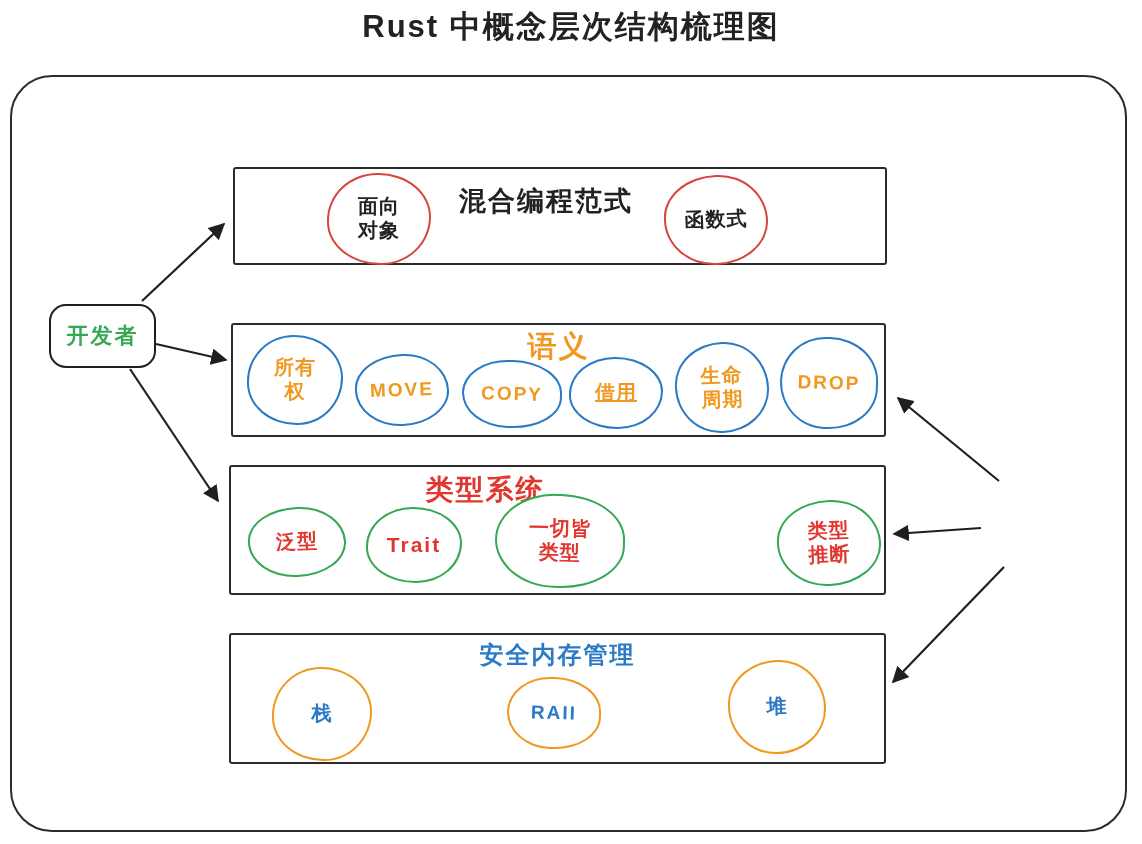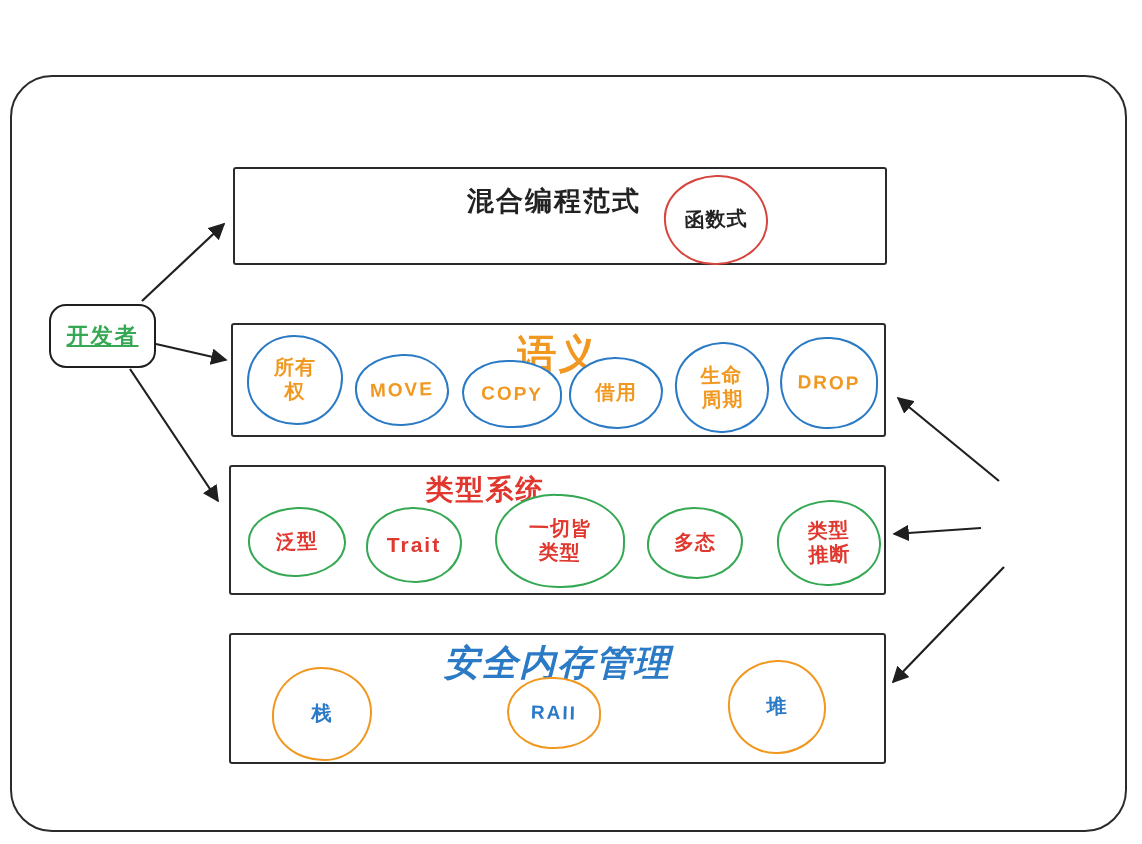--- a/index.html
+++ b/index.html
@@ -37,40 +37,41 @@
   .stroke-orange{border:2.2px solid #f0981f;}
   .text-ink{color:#222;}
   .text-orange{color:#f0981f;}
   .text-red{color:#e0382f;}
   .text-blue{color:#2a7ac5;}
   .actor{
     position:absolute;display:flex;align-items:center;justify-content:center;
     border:2.5px solid #1f1f1f;background:#fff;
     font-size:22px;font-weight:bold;color:#35a853;letter-spacing:2px;
   }
-  .actor-dev{left:49px;top:304px;width:103px;height:60px;border-radius:17px;text-decoration:underline;}
+  .actor-dev{left:49px;top:304px;width:103px;height:60px;border-radius:17px;}
   .actor-comp{left:983px;top:486px;width:115px;height:81px;border-radius:21px;}
   .watermark{
     position:absolute;right:26px;top:799px;font-size:18px;color:#c5c5c5;letter-spacing:1px;
   }
   .layer-paradigm{left:233px;top:167px;width:650px;height:94px;}
   .layer-semantics{left:231px;top:323px;width:651px;height:110px;}
   .layer-types{left:229px;top:465px;width:653px;height:126px;}
   .layer-memory{left:229px;top:633px;width:653px;height:127px;}
-  .title-paradigm{top:14px;font-size:27px;color:#222;left:calc(50% - 14px);transform:translateX(-50%);margin-left:8px;}
-  .title-semantics{top:2px;font-size:39px;color:#f0981f;}
+  .title-paradigm{top:14px;font-size:27px;color:#222;left:calc(50% - 14px);transform:translateX(-50%);}
+  .title-semantics{top:2px;font-size:29px;color:#f0981f;}
   .title-types{top:4px;font-size:28px;color:#e0382f;left:calc(50% - 72px);transform:translateX(-50%);}
-  .title-memory{top:4px;font-size:36px;color:#2a7ac5;font-style:italic;}
+  .title-memory{top:4px;font-size:24px;color:#2a7ac5;}
   .latin{font-size:19px;letter-spacing:2px;}
 </style>
 </head>
 <body>
 
 <div class="canvas">
 
+  <h1 class="main-title">Rust 中概念层次结构梳理图</h1>
 
   <div class="outer"></div>
 
   <svg class="arrows" viewBox="0 0 1142 844">
     <defs>
       <marker id="ah" viewBox="0 0 10 10" refX="9" refY="5" markerWidth="7.5" markerHeight="7.5" orient="auto-start-reverse">
         <path d="M0,0 L10,5 L0,10 z" fill="#1f1f1f"></path>
       </marker>
     </defs>
     <line x1="142" y1="301" x2="224" y2="224" stroke="#1f1f1f" stroke-width="2.2" marker-end="url(#ah)"></line>
@@ -81,42 +82,43 @@
     <line x1="1004" y1="567" x2="893" y2="682" stroke="#1f1f1f" stroke-width="2.2" marker-end="url(#ah)"></line>
   </svg>
 
   <div class="actor actor-dev">
     <span>开发者</span>
   </div>
 
 
   <section class="layer layer-paradigm">
     <h2 class="layer-title title-paradigm">混合编程范式</h2>
+    <div class="node w1 stroke-red text-ink" style="left:92px;top:4px;width:100px;height:88px;">面向
+对象</div>
     <div class="node w2 stroke-red text-ink" style="left:429px;top:6px;width:100px;height:86px;">函数式</div>
   </section>
 
   <section class="layer layer-semantics">
     <h2 class="layer-title title-semantics lt-center">语义</h2>
     <div class="node w1 stroke-blue text-orange" style="left:14px;top:10px;width:92px;height:86px;">所有
 权</div>
     <div class="node w2 stroke-blue text-orange latin" style="left:122px;top:29px;width:90px;height:68px;">MOVE</div>
     <div class="node w3 stroke-blue text-orange latin" style="left:229px;top:35px;width:96px;height:64px;">COPY</div>
-    <div class="node w1 stroke-blue text-orange" style="left:336px;top:32px;width:90px;height:68px;">借用</div>
+    <div class="node w1 stroke-blue text-orange" style="left:336px;top:32px;width:90px;height:68px;text-decoration:underline;">借用</div>
     <div class="node w2 stroke-blue text-orange" style="left:442px;top:17px;width:90px;height:87px;">生命
 周期</div>
     <div class="node w3 stroke-blue text-orange latin" style="left:547px;top:12px;width:94px;height:88px;">DROP</div>
   </section>
 
   <section class="layer layer-types">
     <h2 class="layer-title title-types">类型系统</h2>
     <div class="node w2 stroke-green text-red" style="left:17px;top:40px;width:94px;height:66px;">泛型</div>
     <div class="node w1 stroke-green text-red latin" style="left:135px;top:40px;width:92px;height:72px;font-size:21px;">Trait</div>
     <div class="node w3 stroke-green text-red" style="left:264px;top:27px;width:126px;height:90px;">一切皆
 类型</div>
-    <div class="node w1 stroke-green text-red" style="left:416px;top:40px;width:92px;height:68px;">多态</div>
     <div class="node w2 stroke-green text-red" style="left:546px;top:33px;width:100px;height:82px;">类型
 推断</div>
   </section>
 
   <section class="layer layer-memory">
     <h2 class="layer-title title-memory lt-center">安全内存管理</h2>
     <div class="node w1 stroke-orange text-blue" style="left:41px;top:32px;width:96px;height:90px;">栈</div>
     <div class="node w3 stroke-orange text-blue latin" style="left:276px;top:42px;width:90px;height:68px;">RAII</div>
     <div class="node w2 stroke-orange text-blue" style="left:497px;top:25px;width:94px;height:90px;">堆</div>
   </section>

